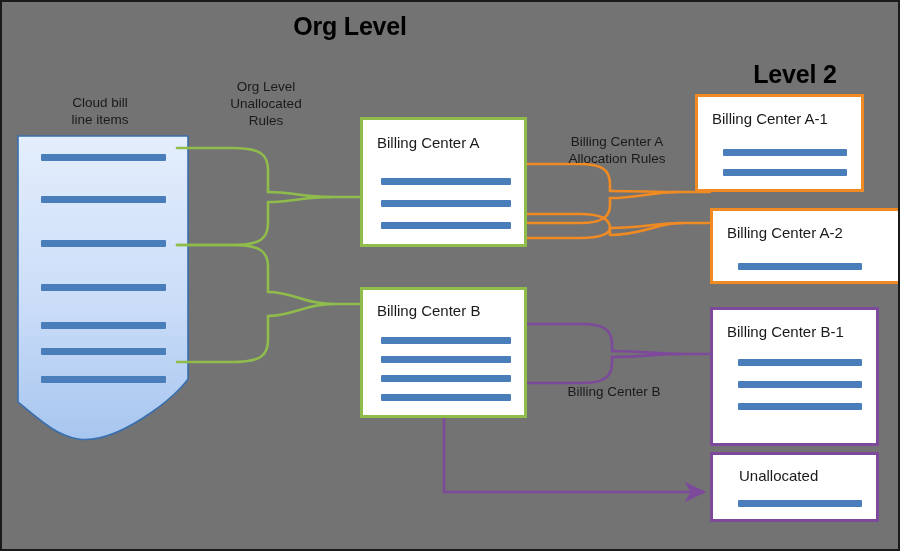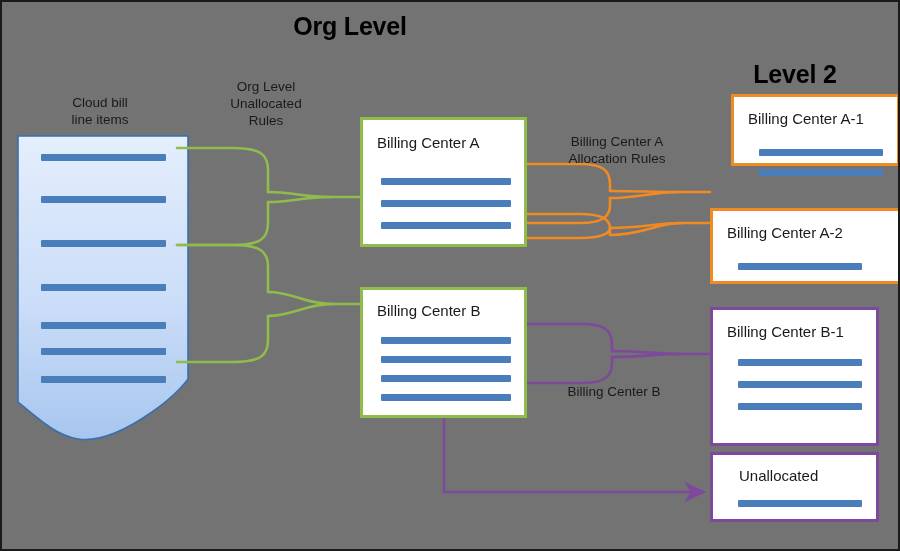--- a/index.html
+++ b/index.html
@@ -171,21 +171,21 @@
         <div class="bar" style="left: 18px; top: 80px; width: 130px; background: rgb(74, 126, 187);"></div>
         <div class="bar" style="left: 18px; top: 102px; width: 130px; background: rgb(74, 126, 187);"></div>
       </div>
       <div class="node" style="left: 358px; top: 285px; width: 167px; height: 131px; border: 3px solid rgb(143, 188, 75);">
         <div class="node-title" style="top: 12px;">Billing Center B</div>
         <div class="bar" style="left: 18px; top: 47px; width: 130px; background: rgb(74, 126, 187);"></div>
         <div class="bar" style="left: 18px; top: 66px; width: 130px; background: rgb(74, 126, 187);"></div>
         <div class="bar" style="left: 18px; top: 85px; width: 130px; background: rgb(74, 126, 187);"></div>
         <div class="bar" style="left: 18px; top: 104px; width: 130px; background: rgb(74, 126, 187);"></div>
       </div>
-      <div class="node" style="left: 729px; top: 92px; width: 169px; height: 72px; border: 3px solid rgb(240, 138, 34);">
+      <div class="node" style="left: 693px; top: 92px; width: 169px; height: 98px; border: 3px solid rgb(240, 138, 34);">
         <div class="node-title" style="top: 13px;">Billing Center A-1</div>
         <div class="bar" style="left: 25px; top: 52px; width: 124px; background: rgb(74, 126, 187);"></div>
         <div class="bar" style="left: 25px; top: 72px; width: 124px; background: rgb(74, 126, 187);"></div>
       </div>
       <div class="node" style="left: 708px; top: 206px; width: 201px; height: 76px; border: 3px solid rgb(240, 138, 34);">
         <div class="node-title" style="top: 13px;">Billing Center A-2</div>
         <div class="bar" style="left: 25px; top: 52px; width: 124px; background: rgb(74, 126, 187);"></div>
       </div>
       <div class="node" style="left: 708px; top: 305px; width: 169px; height: 139px; border: 3px solid rgb(125, 73, 155);">
         <div class="node-title" style="top: 13px;">Billing Center B-1</div>

